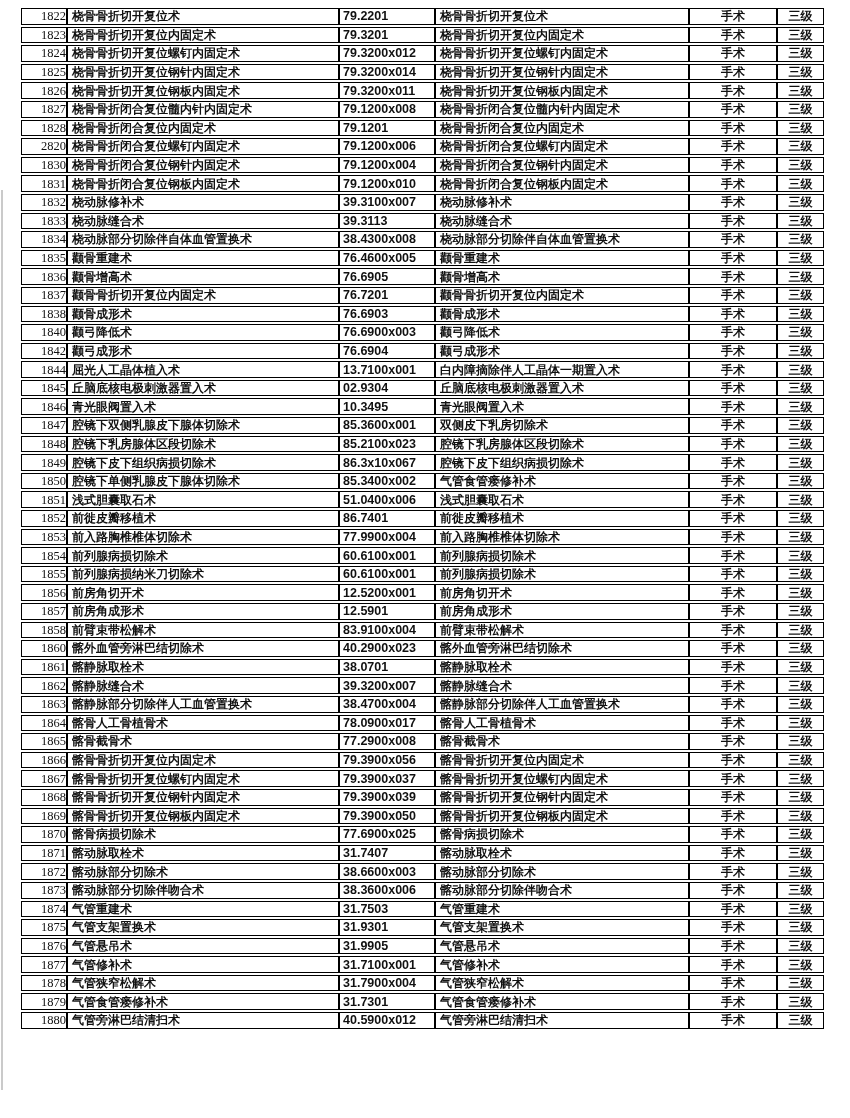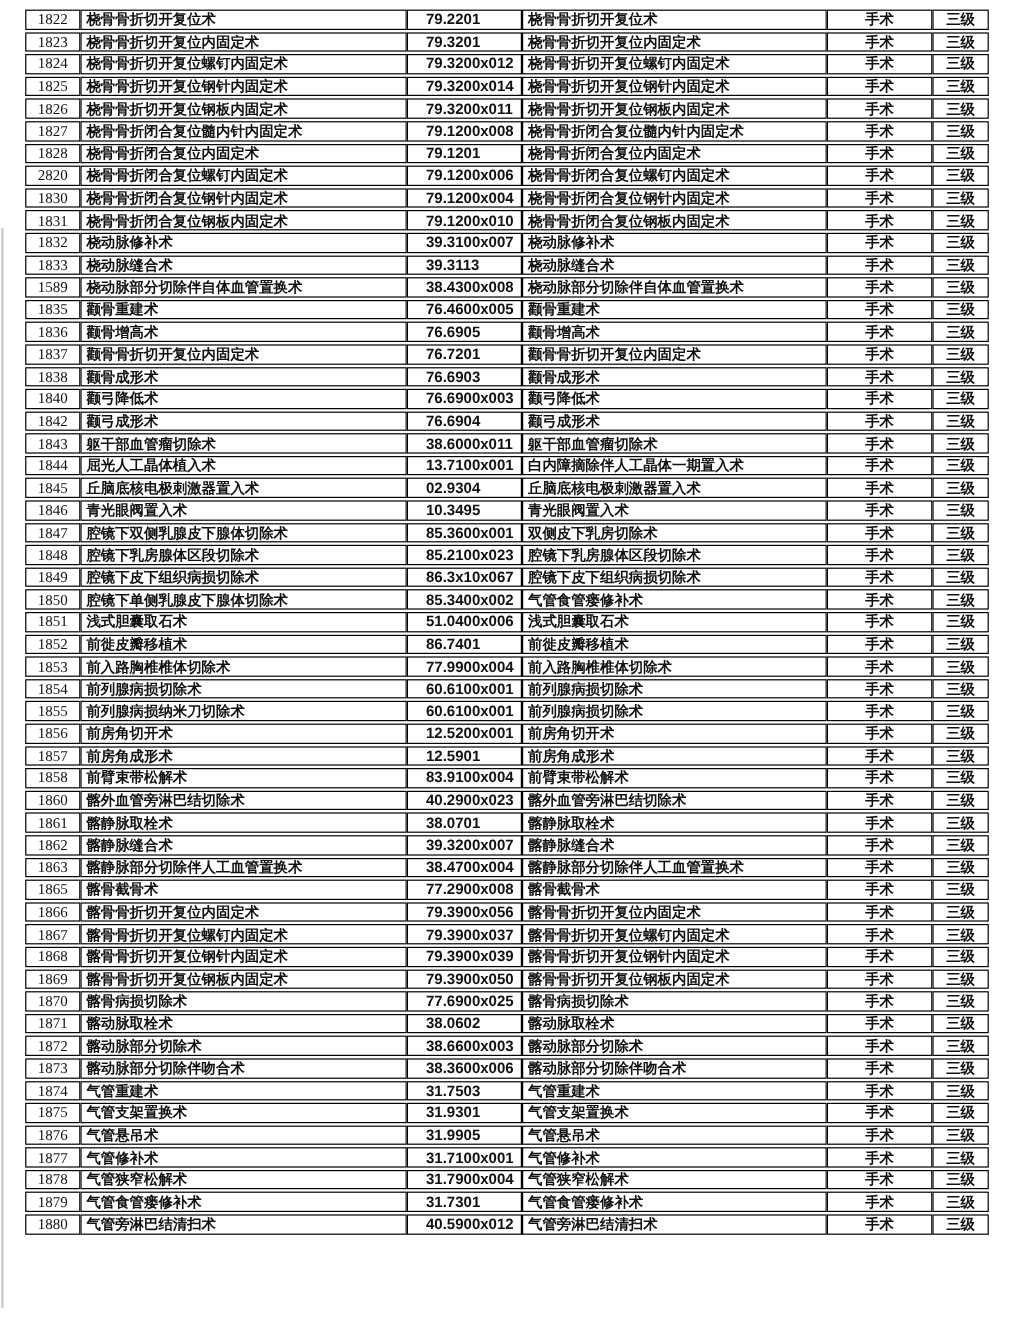--- a/index.html
+++ b/index.html
@@ -23,25 +23,25 @@
     padding:0;
     font-size:12px;
     line-height:14px;
     white-space:nowrap;
     overflow:hidden;
     vertical-align:middle;
     background:#fff;
   }
   td.num{
     font-family:"Liberation Serif","DejaVu Serif",serif;
-    font-size:12.5px;text-align:center;font-weight:normal;
+    font-size:12.5px;text-align:right;font-weight:normal;
   }
   td.name,td.name2{font-weight:bold;padding-left:4px;}
   td.code{
-    font-weight:bold;padding-left:15px;font-size:12.5px;
+    font-weight:bold;padding-left:3px;font-size:12.5px;
     font-family:"Liberation Sans","DejaVu Sans",sans-serif;
   }
   td.cat,td.lvl{font-weight:bold;text-align:center;}
 </style>
 </head>
 <body>
 
 <div class="scan-edge-artifact"></div>
 
 <table class="proc-table">
@@ -144,21 +144,21 @@
       </tr>
       <tr>
         <td class="num">1833</td>
         <td class="name">桡动脉缝合术</td>
         <td class="code">39.3113</td>
         <td class="name2">桡动脉缝合术</td>
         <td class="cat">手术</td>
         <td class="lvl">三级</td>
       </tr>
       <tr>
-        <td class="num">1589</td>
+        <td class="num">1834</td>
         <td class="name">桡动脉部分切除伴自体血管置换术</td>
         <td class="code">38.4300x008</td>
         <td class="name2">桡动脉部分切除伴自体血管置换术</td>
         <td class="cat">手术</td>
         <td class="lvl">三级</td>
       </tr>
       <tr>
         <td class="num">1835</td>
         <td class="name">颧骨重建术</td>
         <td class="code">76.4600x005</td>
@@ -200,28 +200,20 @@
       </tr>
       <tr>
         <td class="num">1842</td>
         <td class="name">颧弓成形术</td>
         <td class="code">76.6904</td>
         <td class="name2">颧弓成形术</td>
         <td class="cat">手术</td>
         <td class="lvl">三级</td>
       </tr>
       <tr>
-        <td class="num">1843</td>
-        <td class="name">躯干部血管瘤切除术</td>
-        <td class="code">38.6000x011</td>
-        <td class="name2">躯干部血管瘤切除术</td>
-        <td class="cat">手术</td>
-        <td class="lvl">三级</td>
-      </tr>
-      <tr>
         <td class="num">1844</td>
         <td class="name">屈光人工晶体植入术</td>
         <td class="code">13.7100x001</td>
         <td class="name2">白内障摘除伴人工晶体一期置入术</td>
         <td class="cat">手术</td>
         <td class="lvl">三级</td>
       </tr>
       <tr>
         <td class="num">1845</td>
         <td class="name">丘脑底核电极刺激器置入术</td>
@@ -360,20 +352,28 @@
       </tr>
       <tr>
         <td class="num">1863</td>
         <td class="name">髂静脉部分切除伴人工血管置换术</td>
         <td class="code">38.4700x004</td>
         <td class="name2">髂静脉部分切除伴人工血管置换术</td>
         <td class="cat">手术</td>
         <td class="lvl">三级</td>
       </tr>
       <tr>
+        <td class="num">1864</td>
+        <td class="name">髂骨人工骨植骨术</td>
+        <td class="code">78.0900x017</td>
+        <td class="name2">髂骨人工骨植骨术</td>
+        <td class="cat">手术</td>
+        <td class="lvl">三级</td>
+      </tr>
+      <tr>
         <td class="num">1865</td>
         <td class="name">髂骨截骨术</td>
         <td class="code">77.2900x008</td>
         <td class="name2">髂骨截骨术</td>
         <td class="cat">手术</td>
         <td class="lvl">三级</td>
       </tr>
       <tr>
         <td class="num">1866</td>
         <td class="name">髂骨骨折切开复位内固定术</td>
@@ -410,21 +410,21 @@
         <td class="num">1870</td>
         <td class="name">髂骨病损切除术</td>
         <td class="code">77.6900x025</td>
         <td class="name2">髂骨病损切除术</td>
         <td class="cat">手术</td>
         <td class="lvl">三级</td>
       </tr>
       <tr>
         <td class="num">1871</td>
         <td class="name">髂动脉取栓术</td>
-        <td class="code">38.0602</td>
+        <td class="code">31.7407</td>
         <td class="name2">髂动脉取栓术</td>
         <td class="cat">手术</td>
         <td class="lvl">三级</td>
       </tr>
       <tr>
         <td class="num">1872</td>
         <td class="name">髂动脉部分切除术</td>
         <td class="code">38.6600x003</td>
         <td class="name2">髂动脉部分切除术</td>
         <td class="cat">手术</td>

